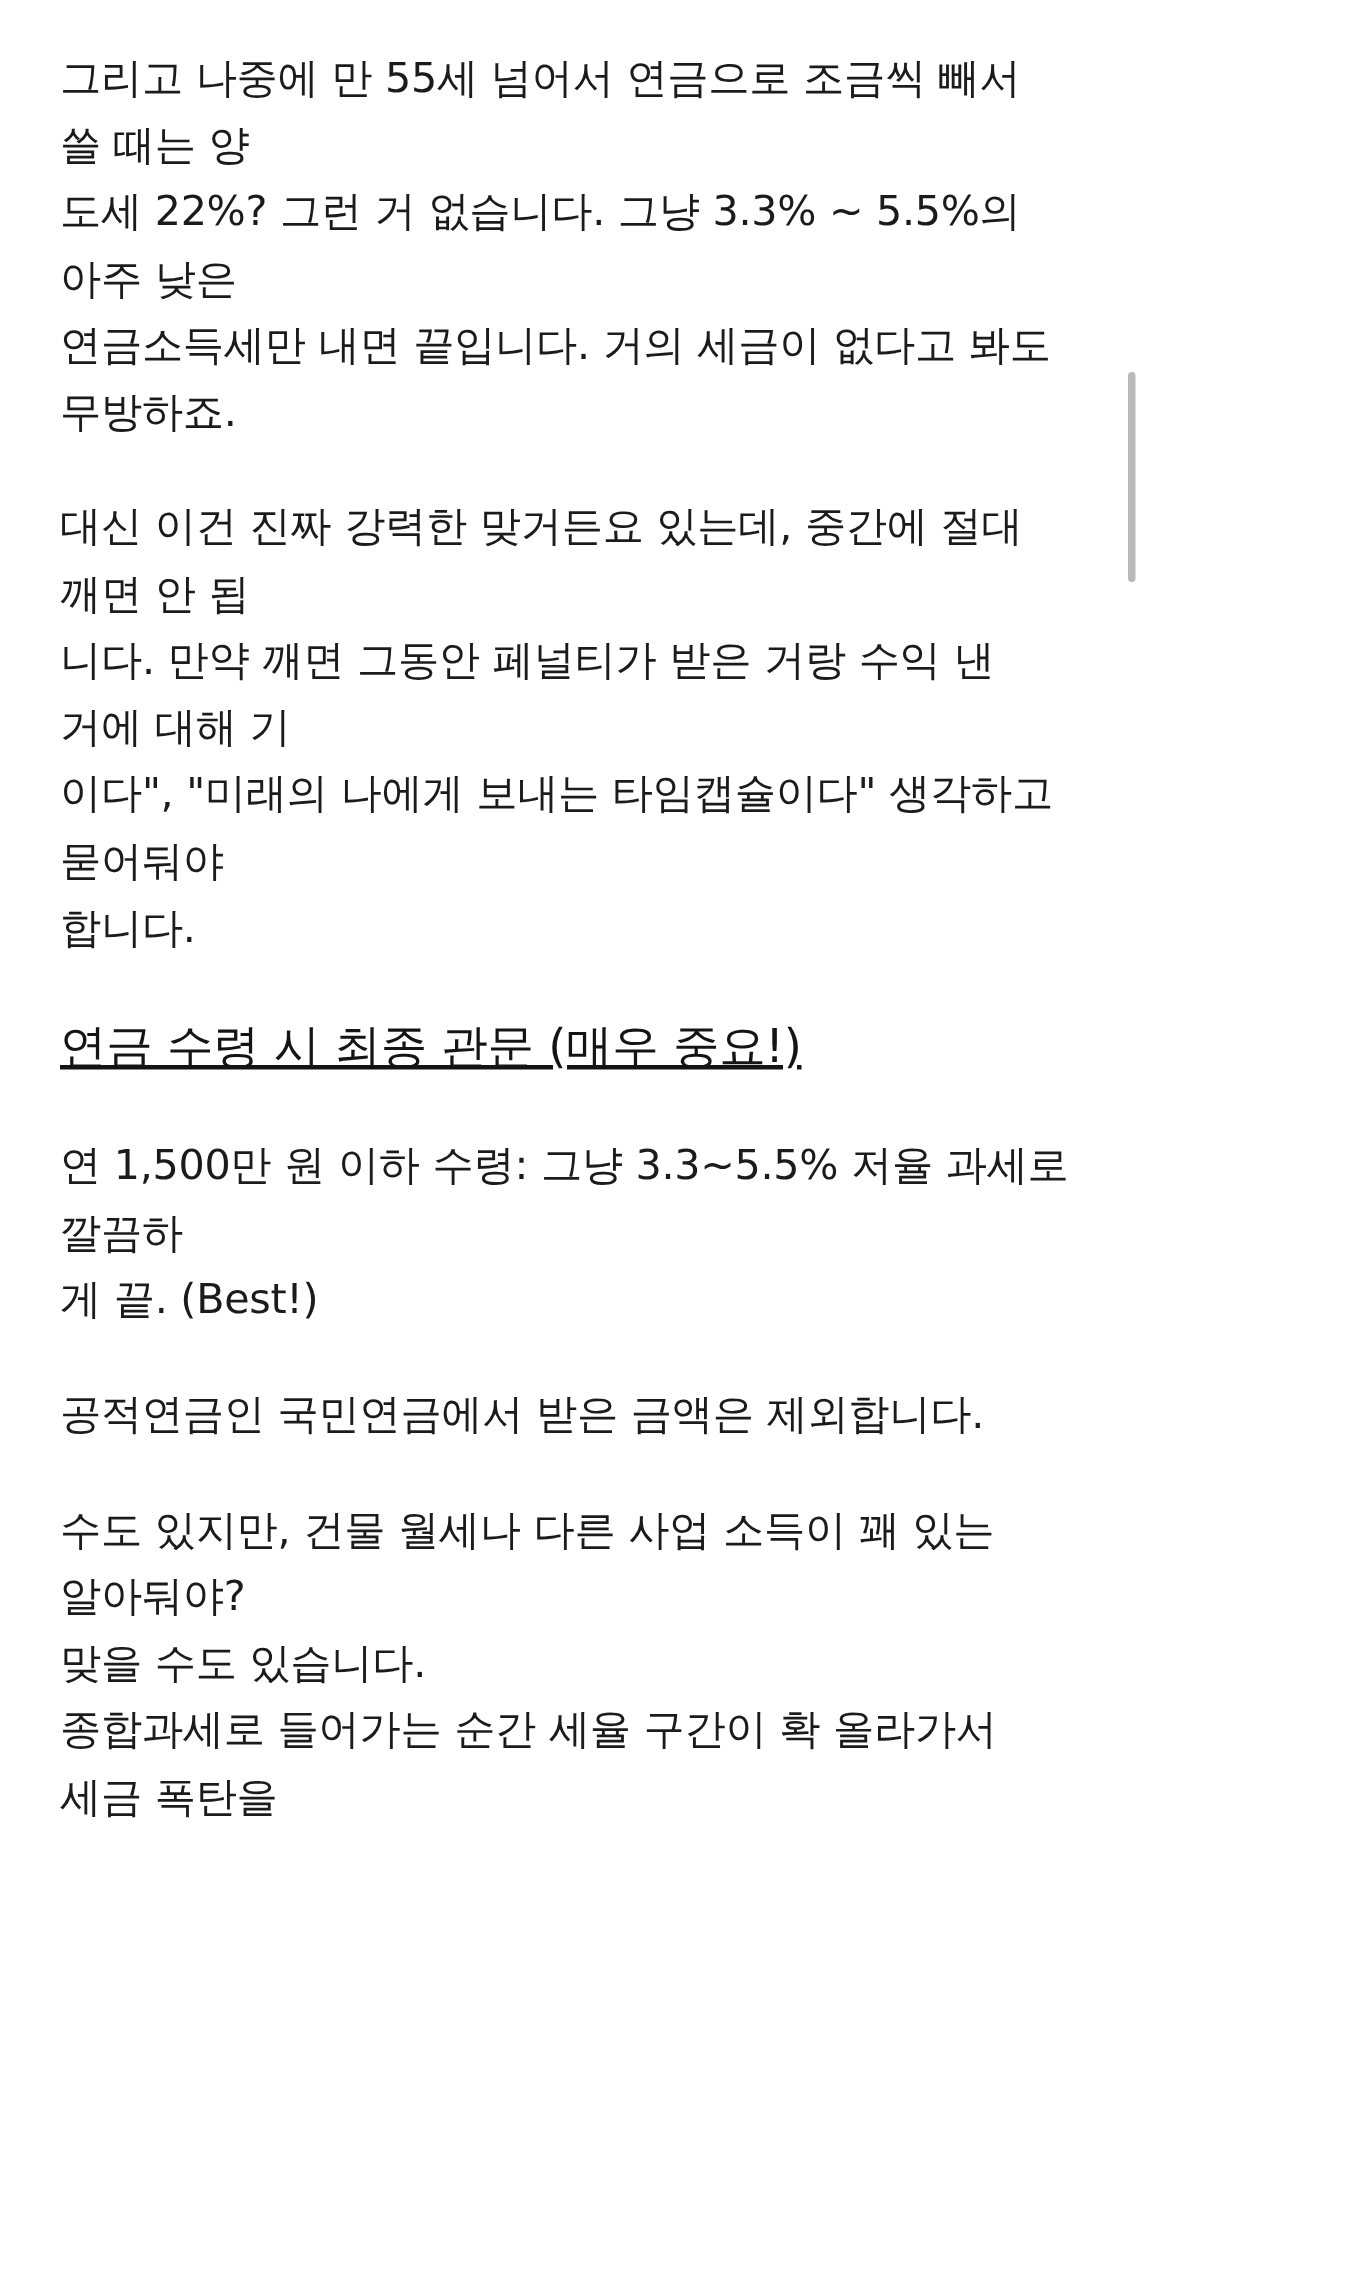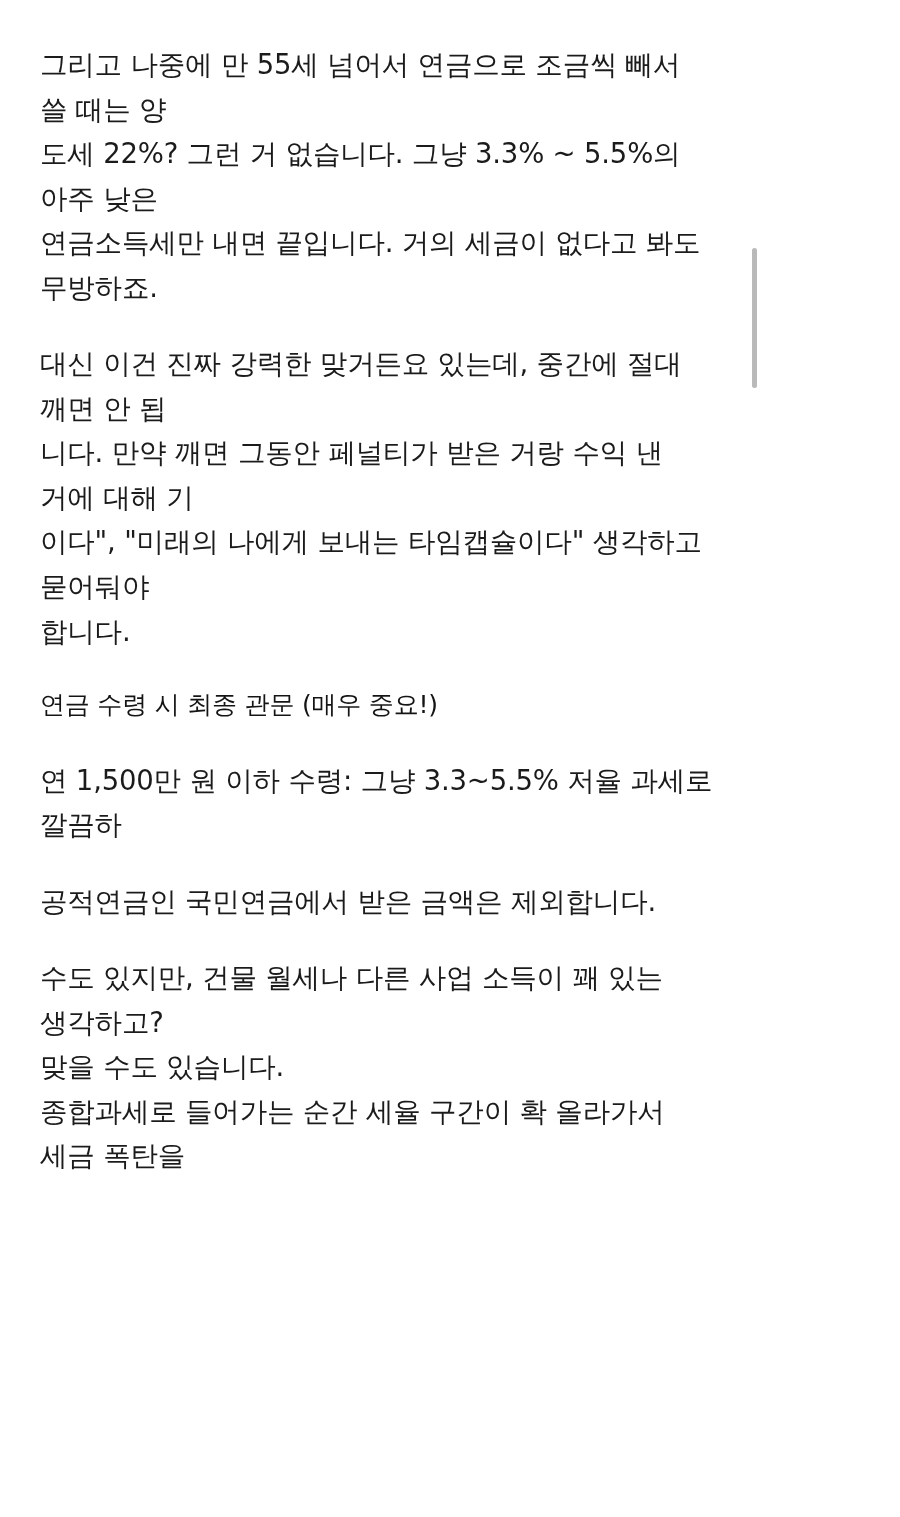--- a/index.html
+++ b/index.html
@@ -13,45 +13,46 @@
     height: 1517px;
     position: relative;
     overflow: hidden;
     font-family: "DejaVu Sans", "Liberation Sans", sans-serif;
     color: #1a1a1a;
   }
   .page {
     box-sizing: border-box;
     width: 760px;
     height: 1517px;
-    padding: 42px 44px 0 40px;
+    padding: 30px 44px 0 40px;
     position: relative;
   }
   .article {
     font-size: 27.5px;
     line-height: 1.62;
     letter-spacing: -0.2px;
     color: #1b1b1b;
     word-break: keep-all;
   }
   p.para {
     margin: 0 0 32px 0;
   }
   p.para:last-child {
     margin-bottom: 0;
   }
   .line {
     display: block;
   }
   .heading {
     margin: 0 0 32px 0;
-    font-size: 25px;
+    font-size: 31px;
     line-height: 1.62;
     color: #141414;
     font-weight: 400;
+    text-decoration: underline;
   }
   
   .scrollbar-track {
     position: absolute;
     top: 0;
     right: 0;
     width: 10px;
     height: 1517px;
     background: transparent;
   }
@@ -79,26 +80,27 @@
         <span class="line">대신 이건 진짜 강력한 맞거든요 있는데, 중간에 절대 깨면 안 됩</span>
         <span class="line">니다. 만약 깨면 그동안 페널티가 받은 거랑 수익 낸 거에 대해 기</span>
         <span class="line">이다", "미래의 나에게 보내는 타임캡슐이다" 생각하고 묻어둬야</span>
         <span class="line">합니다.</span>
       </p>
       <p class="heading">
         <span class="line">연금 수령 시 최종 관문 (매우 중요!)</span>
       </p>
       <p class="para">
         <span class="line">연 1,500만 원 이하 수령: 그냥 3.3~5.5% 저율 과세로 깔끔하</span>
+        <span class="line">게 끝. (Best!)</span>
       </p>
       <p class="para">
         <span class="line">공적연금인 국민연금에서 받은 금액은 제외합니다.</span>
       </p>
       <p class="para">
-        <span class="line">수도 있지만, 건물 월세나 다른 사업 소득이 꽤 있는 생각하고?</span>
+        <span class="line">수도 있지만, 건물 월세나 다른 사업 소득이 꽤 있는 알아둬야?</span>
         <span class="line">맞을 수도 있습니다.</span>
         <span class="line">종합과세로 들어가는 순간 세율 구간이 확 올라가서 세금 폭탄을</span>
       </p>
     </div>
 
   <div class="scrollbar-track">
     <div class="scrollbar-thumb"></div>
   </div>
 </div>
 

